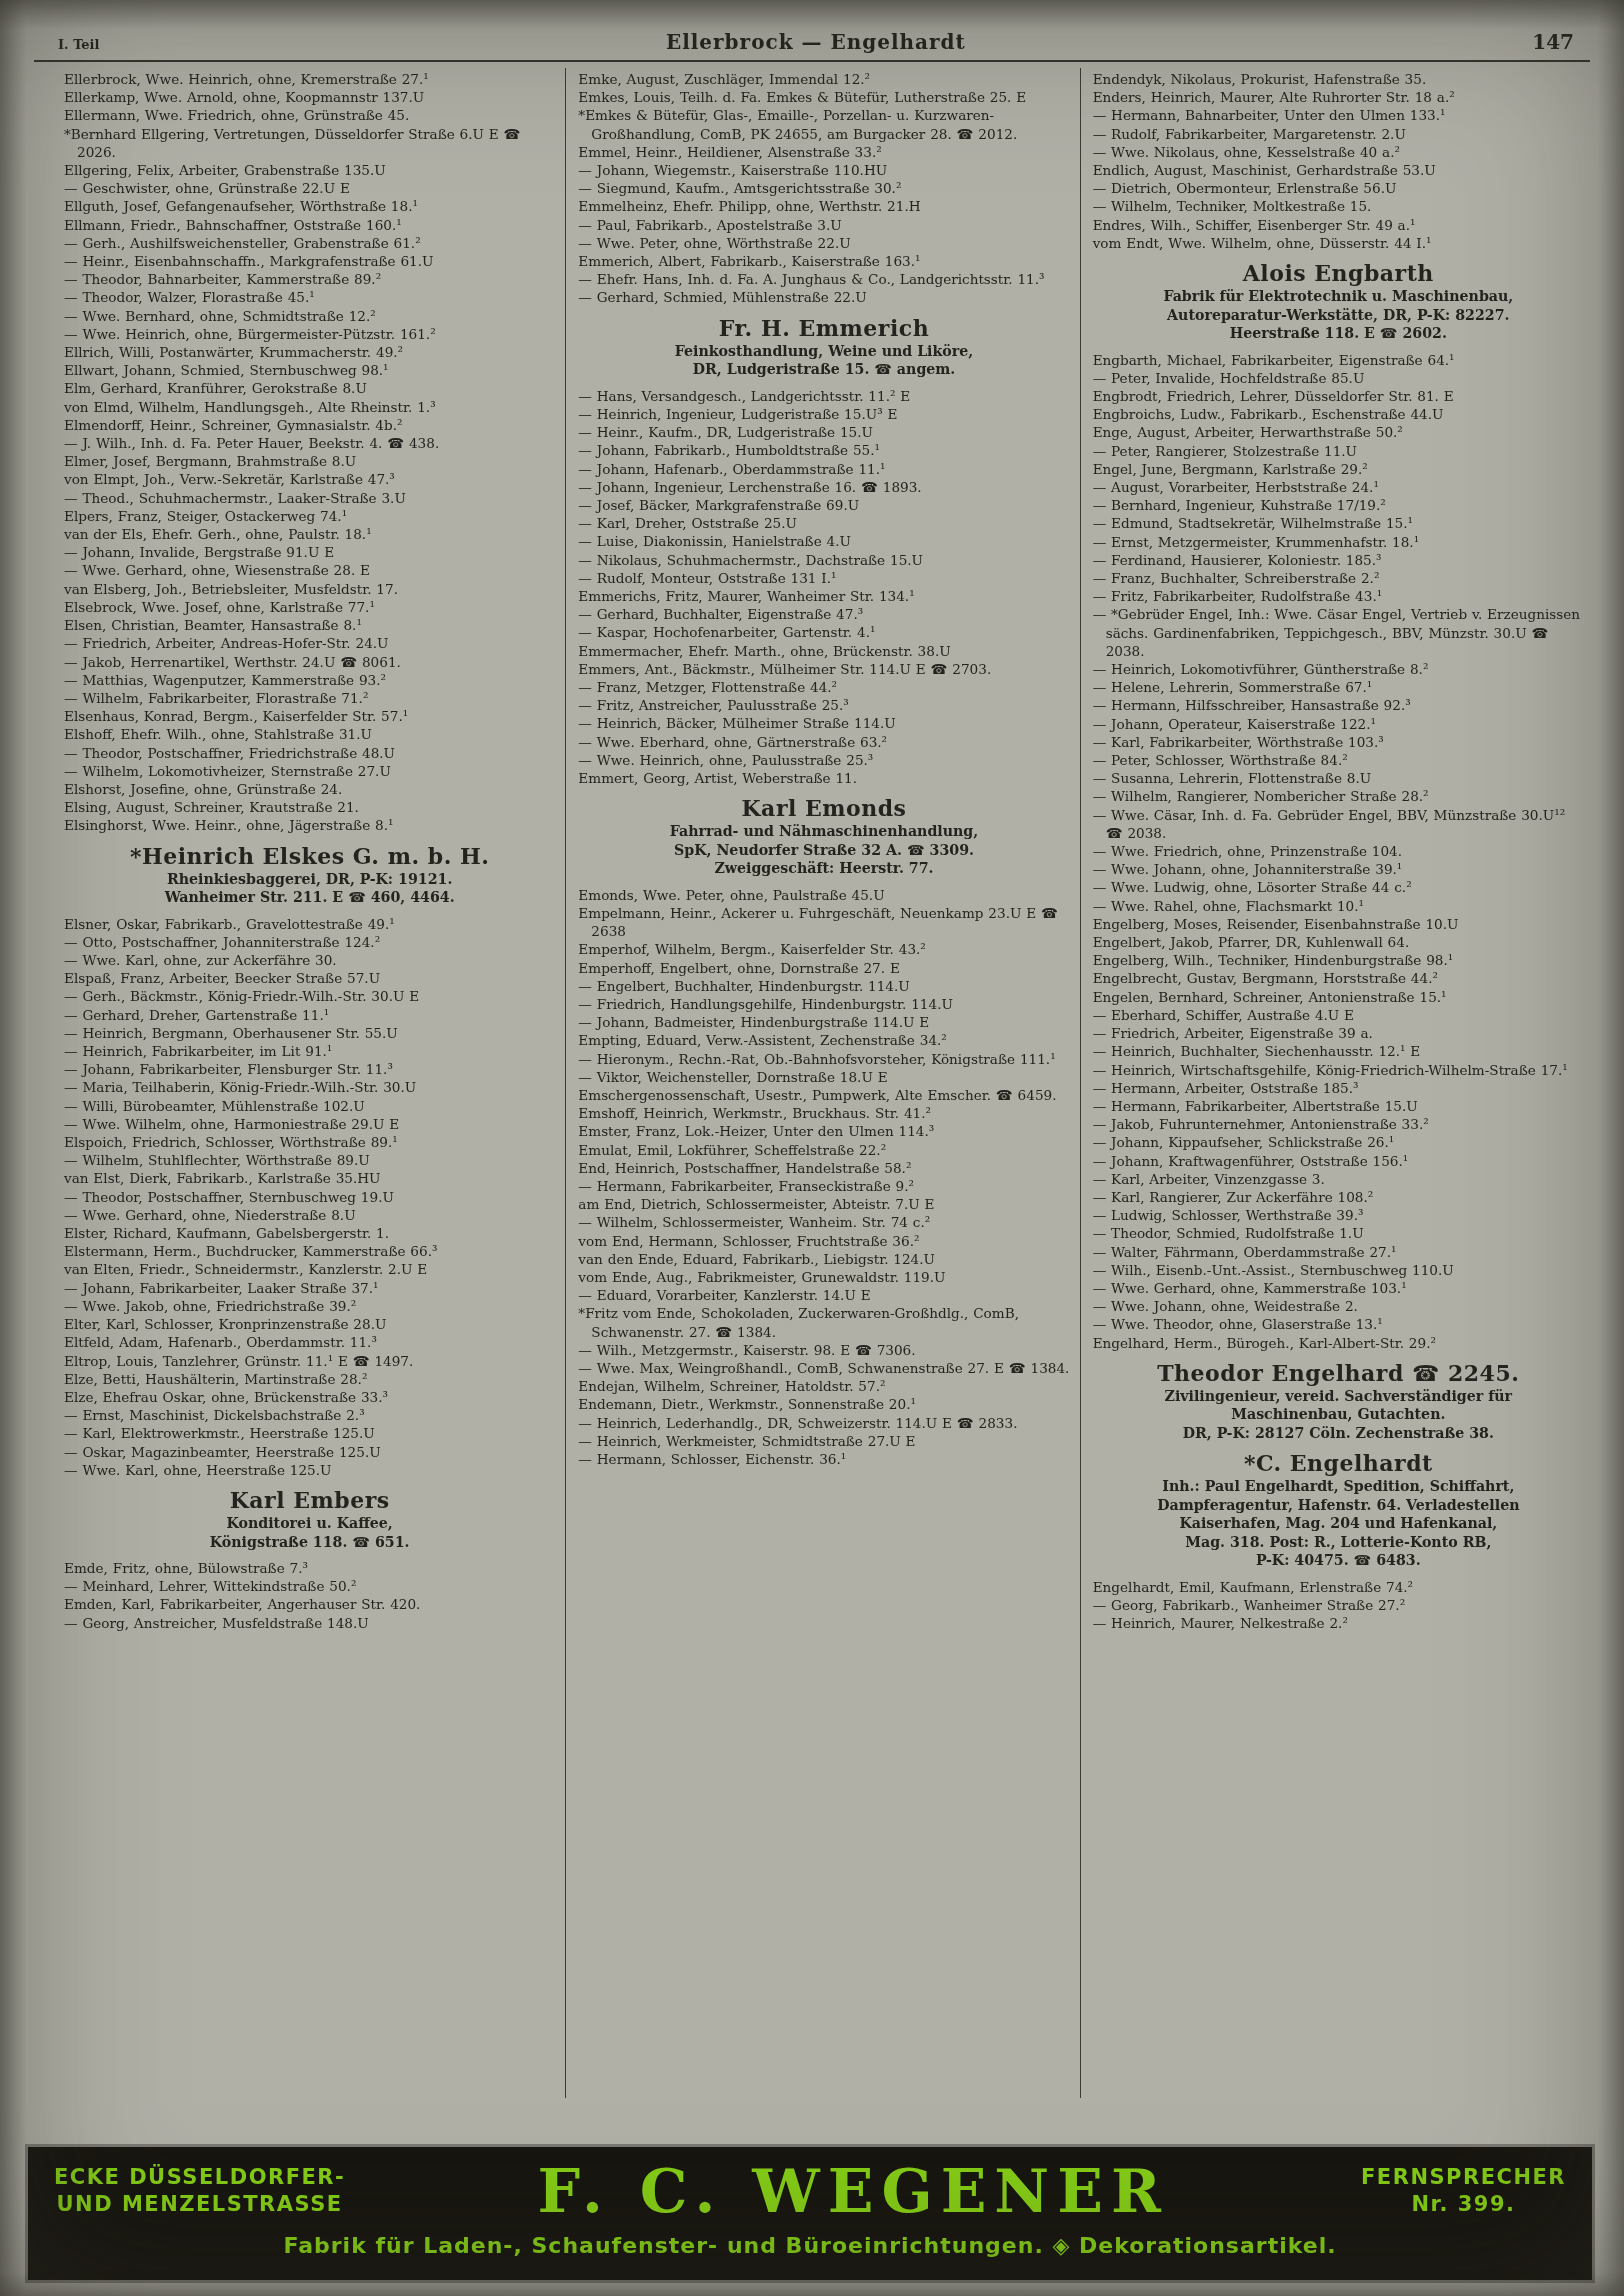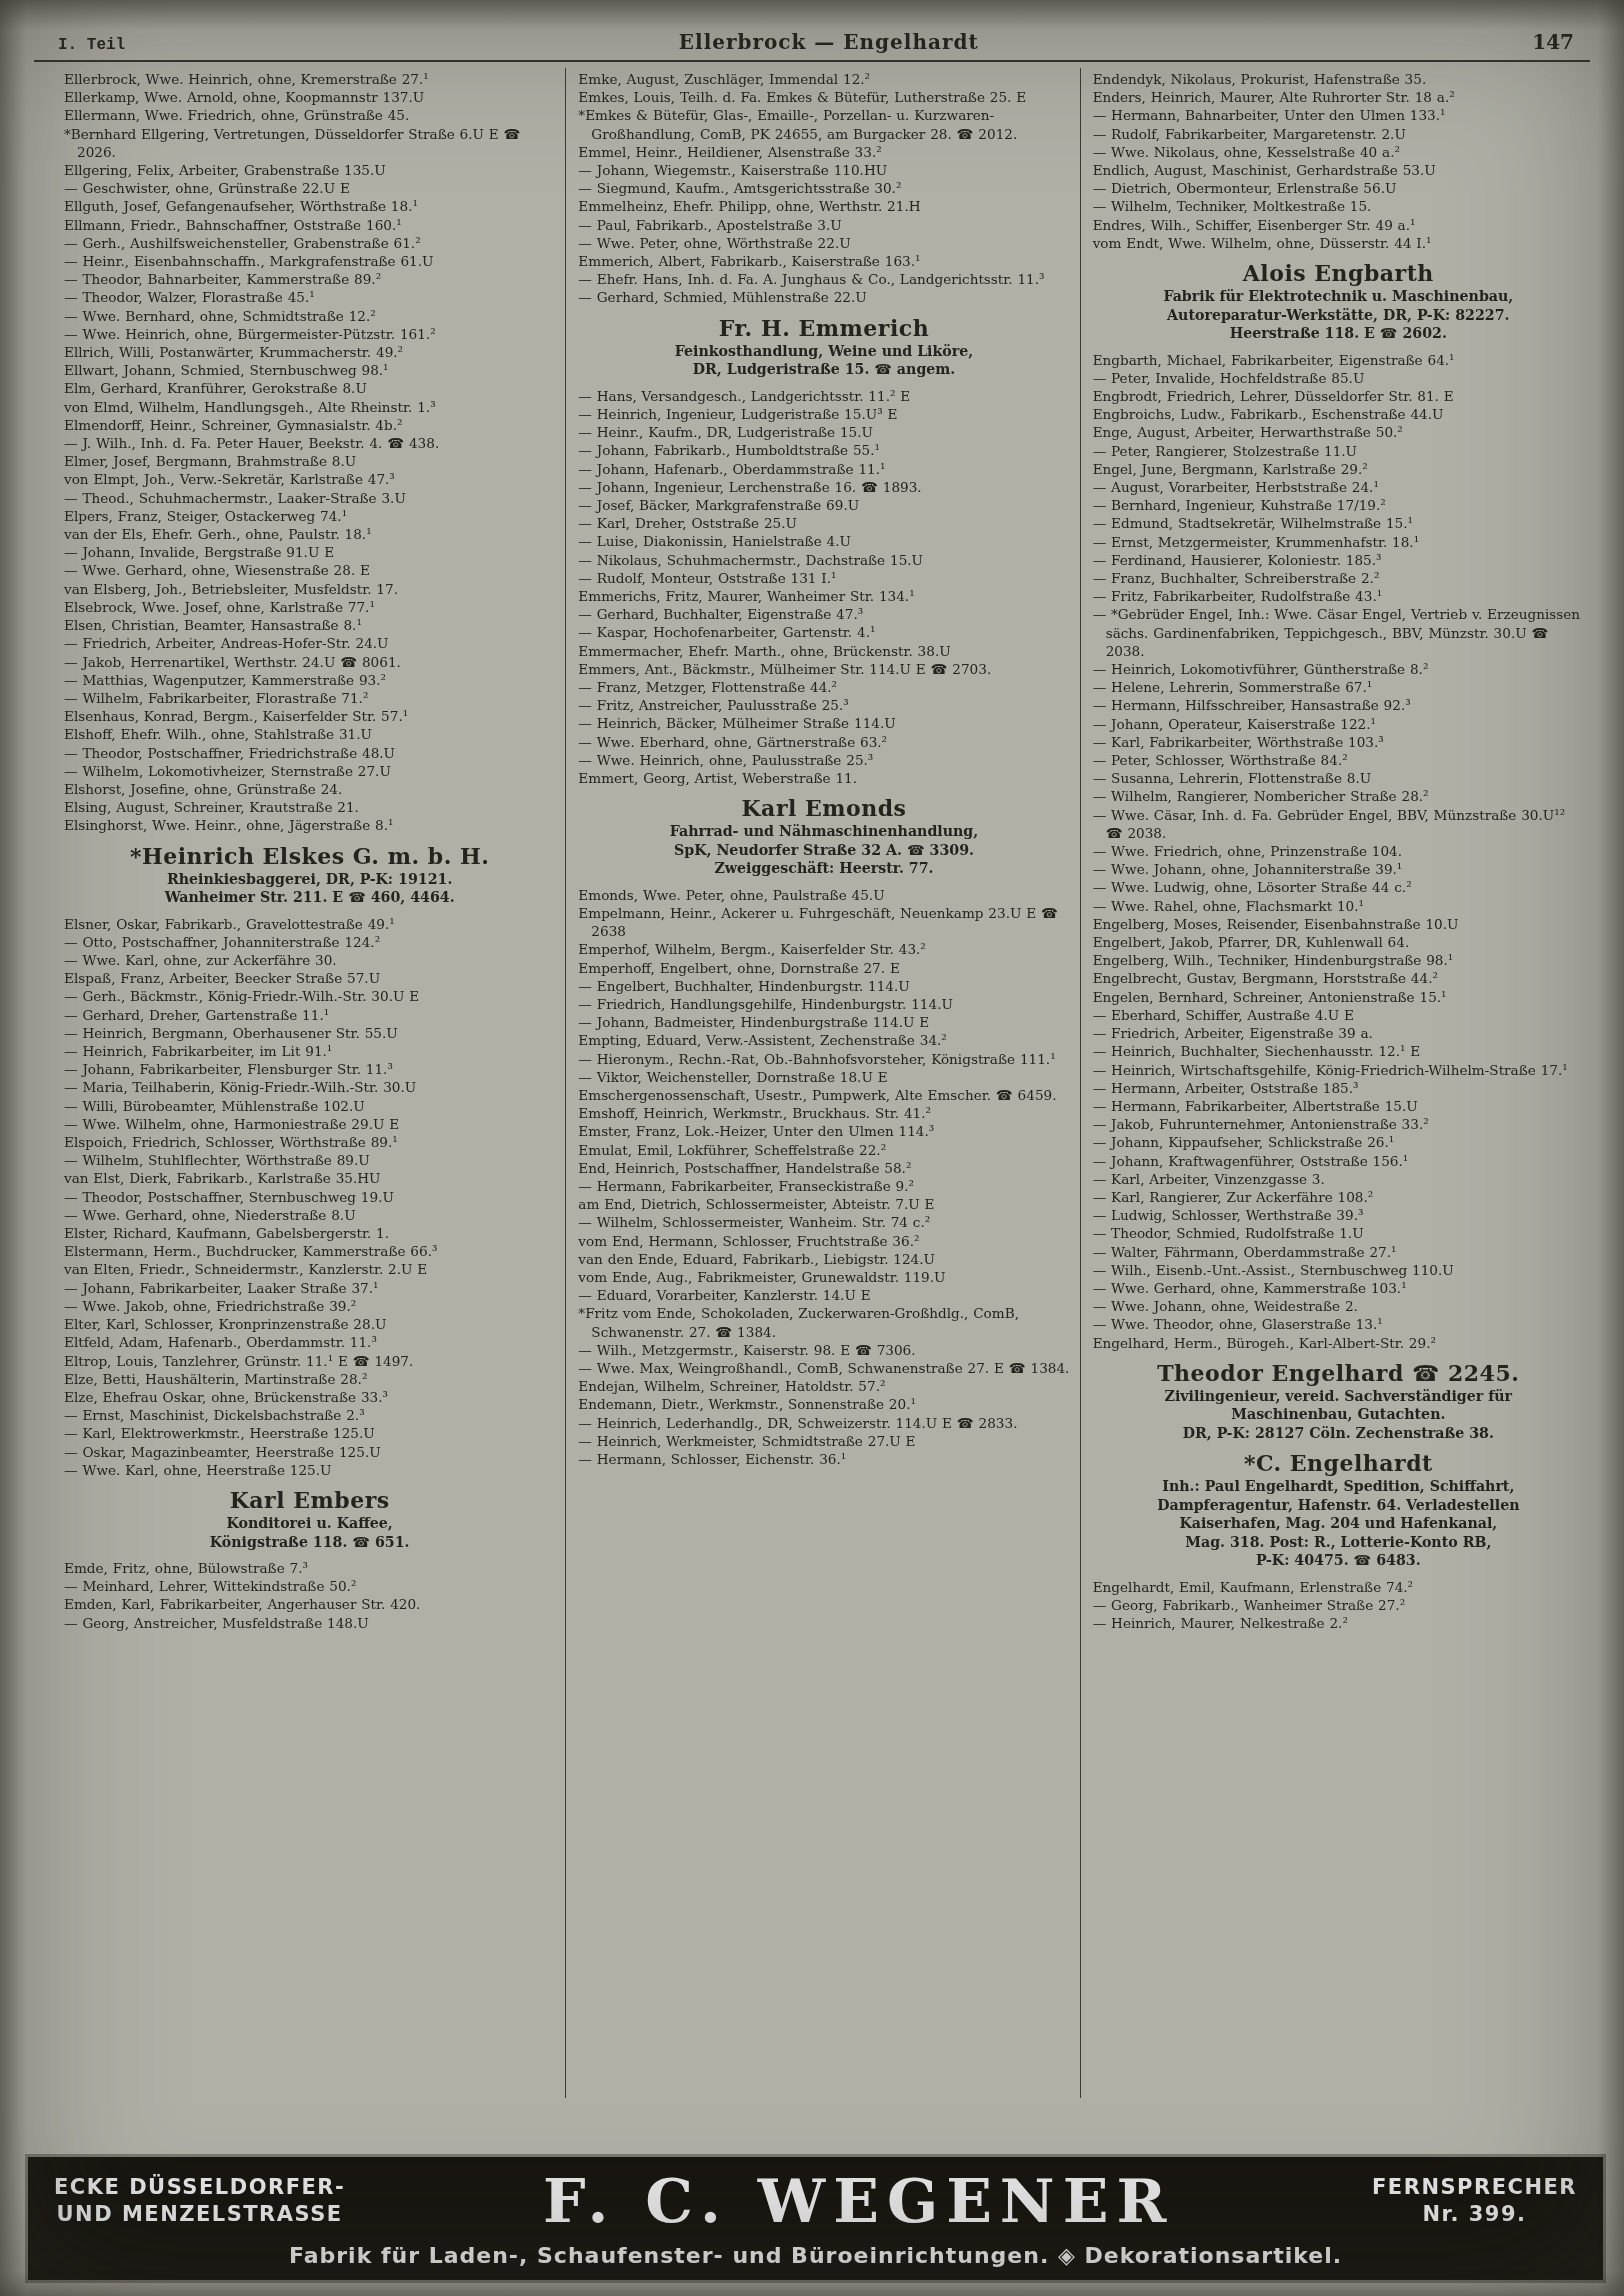--- a/index.html
+++ b/index.html
@@ -18,21 +18,21 @@
     overflow:hidden;
   }
   .page::after{
     content:"";position:absolute;inset:0;pointer-events:none;
     box-shadow:inset 0 0 160px rgba(45,44,38,.5), inset 0 0 24px rgba(45,44,38,.3);
   }
   .header{
     display:flex;justify-content:space-between;align-items:baseline;
     padding:30px 50px 4px 58px;font-weight:bold;
   }
-  .header .sec{font-size:16px;font-family:Liberation Mono, monospace;}
+  .header .sec{font-size:13px;}
   .header .ttl{font-size:20px;letter-spacing:1px;}
   .header .num{font-size:20px;}
   .rule{border-top:2px solid #34332c;margin:2px 34px 0 34px;}
   .cols{
     display:flex;align-items:stretch;
     padding:6px 30px 0 40px;
     height:2030px;overflow:hidden;margin-left:12px;
   }
   .col{
     flex:1 1 0;min-width:0;
@@ -43,23 +43,23 @@
   .col + .col{border-left:1px solid #3c3b33;}
   .entry{
     margin:0;
     text-indent:-13px;padding-left:13px;
     word-spacing:.5px;
   }
   .ad{text-align:center;margin:9px 4px 8px 4px;}
   .ad-title{font-size:22px;font-weight:bold;line-height:1.1;margin:1px 0 2px 0;letter-spacing:.5px;}
   .ad-line{font-weight:bold;font-size:14.2px;line-height:1.3;}
   .banner{
-    position:absolute;left:28px;right:21px;bottom:16px;
-    background:#17150f;color:#e5e5e5;
-    padding:10px 26px 12px 26px;
+    position:absolute;left:28px;right:32px;bottom:16px;
+    background:#17150f;color:#84cc16;
+    padding:10px 26px 22px 26px;
     box-shadow:0 0 0 3px rgba(23,21,15,.35);
   }
   .banner-top{display:flex;justify-content:space-between;align-items:center;}
   .banner-side{font-size:21px;font-weight:bold;letter-spacing:1.5px;text-align:center;line-height:1.3;font-family:"DejaVu Sans","DejaVu Serif",sans-serif;}
   .banner-name{font-size:60px;font-weight:bold;letter-spacing:8px;line-height:1;padding:4px 10px;}
   .banner-bottom{
     margin-top:8px;text-align:center;
     font-size:22px;font-weight:bold;letter-spacing:1px;
     font-family:"DejaVu Sans","DejaVu Serif",sans-serif;
   }

